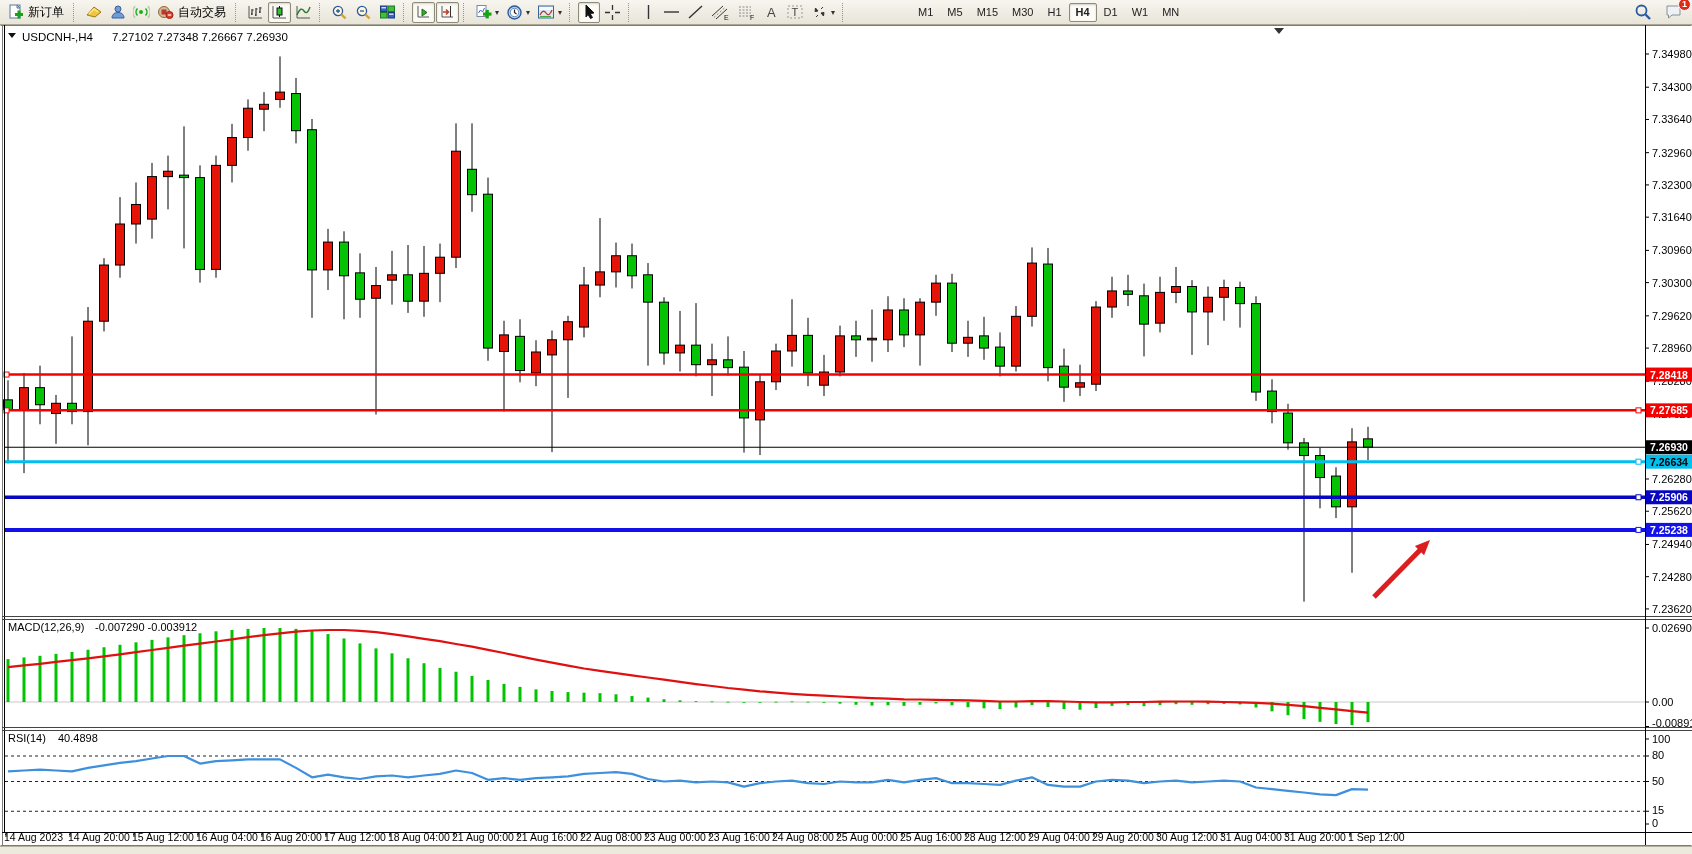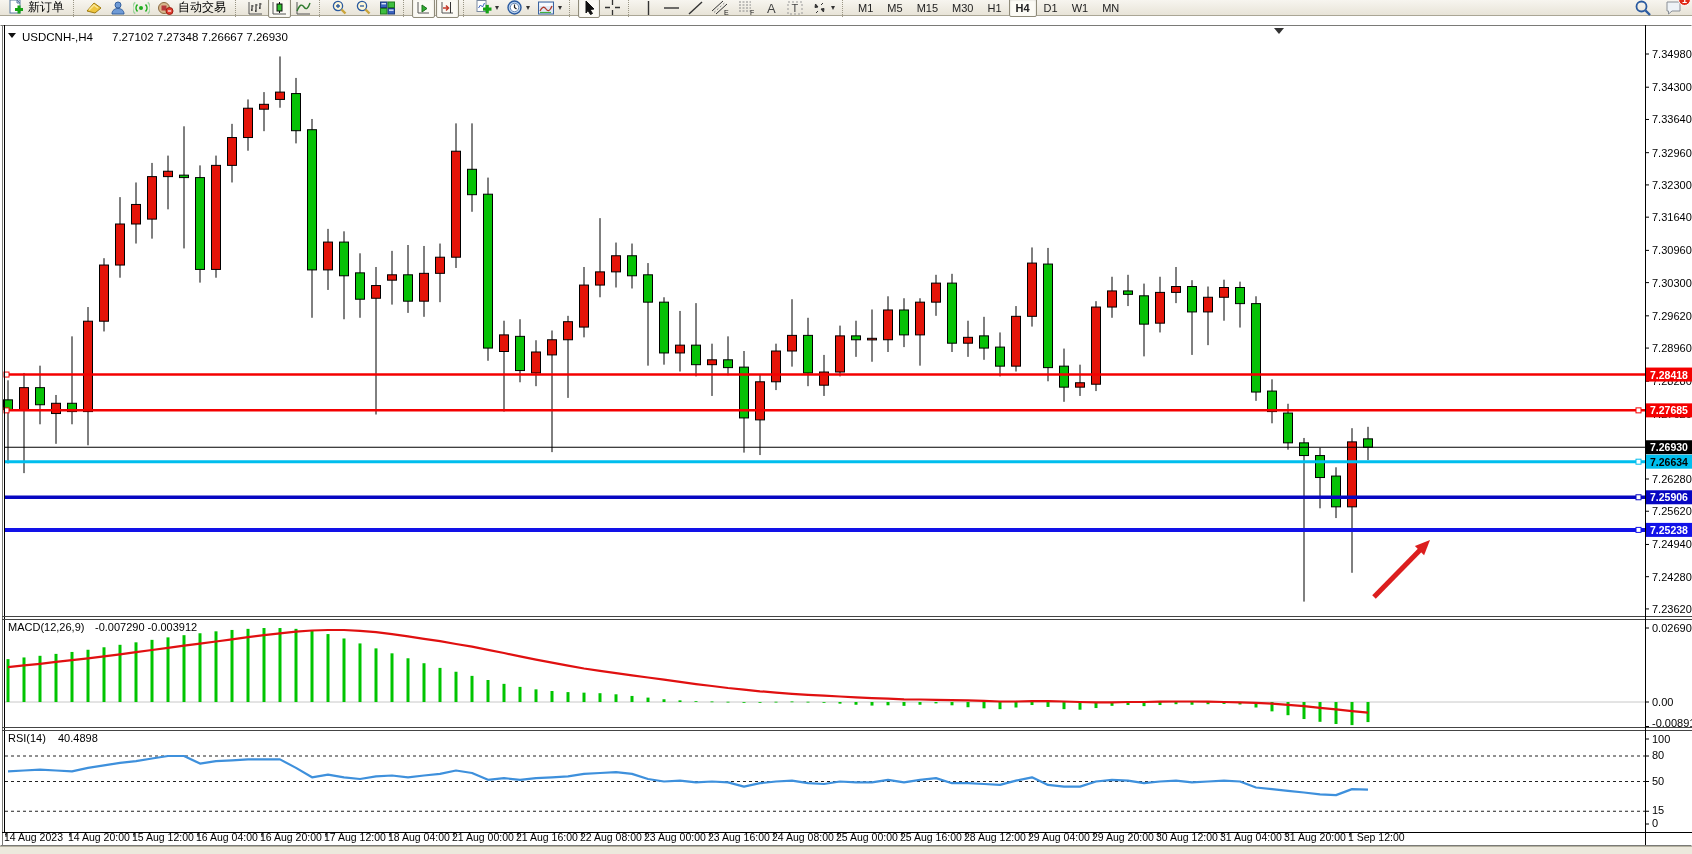--- a/index.html
+++ b/index.html
@@ -1,31 +1,31 @@
 <!DOCTYPE html>
 <html><head>
 <meta charset="utf-8">
 <style>
   html,body{margin:0;padding:0;background:#d8d5c8;}
   *{box-sizing:border-box;}
   .app{position:relative;width:1692px;height:854px;background:#fff;font-family:"Liberation Sans","DejaVu Sans",sans-serif;overflow:hidden;}
   
-  .toolbar{position:absolute;left:0;top:0;width:1692px;height:16px;
+  .toolbar{position:absolute;left:0;top:0;width:1692px;height:25px;
     background:linear-gradient(#f7f5ef,#e8e4d8);border-bottom:1px solid #aaa695;
     display:flex;align-items:center;padding:0 4px;gap:1px;}
   .tb-sep{width:5px;height:19px;margin:0 3px;border-left:1px dotted #9a9685;}
   .tb-btn{height:21px;min-width:22px;padding:0 2px;display:flex;align-items:center;justify-content:center;
     border:1px solid transparent;border-radius:2px;gap:2px;}
   .tb-btn.active{background:#fbfaf4;border-color:#8f8b7a;box-shadow:inset 0 1px 2px rgba(0,0,0,.15);}
   .tb-label{font-size:12px;color:#000;white-space:nowrap;padding:0 2px;}
   .tf-btn{height:19px;padding:0 6px;font-size:11px;color:#222;display:flex;align-items:center;border:1px solid transparent;border-radius:2px;}
   .tf-btn.active{background:#fcfbf5;border-color:#8f8b7a;box-shadow:inset 0 1px 2px rgba(0,0,0,.18);font-weight:bold;}
   .caret{font-size:8px;color:#333;margin-left:1px;}
   .spacer-flex{flex:1 1 auto;}
-  .tf-group{display:flex;}
+  .tf-group{display:flex;margin-left:60px;}
   .right-icons{display:flex;align-items:center;gap:6px;margin-right:2px;}
   .badge{position:absolute;right:-6px;top:-5px;width:13px;height:13px;border-radius:50%;background:#e02a16;color:#fff;
     font-size:9px;font-weight:bold;display:flex;align-items:center;justify-content:center;border:1px solid #fff;}
   .chat-wrap{position:relative;}
   svg.icon{display:block;}
   
   #chart-svg{position:absolute;left:0;top:25px;}
   text{font-family:"Liberation Sans","DejaVu Sans",sans-serif;}
   .axis-text{font-size:11px;fill:#000;}
   .time-text{font-size:10.5px;fill:#000;}

